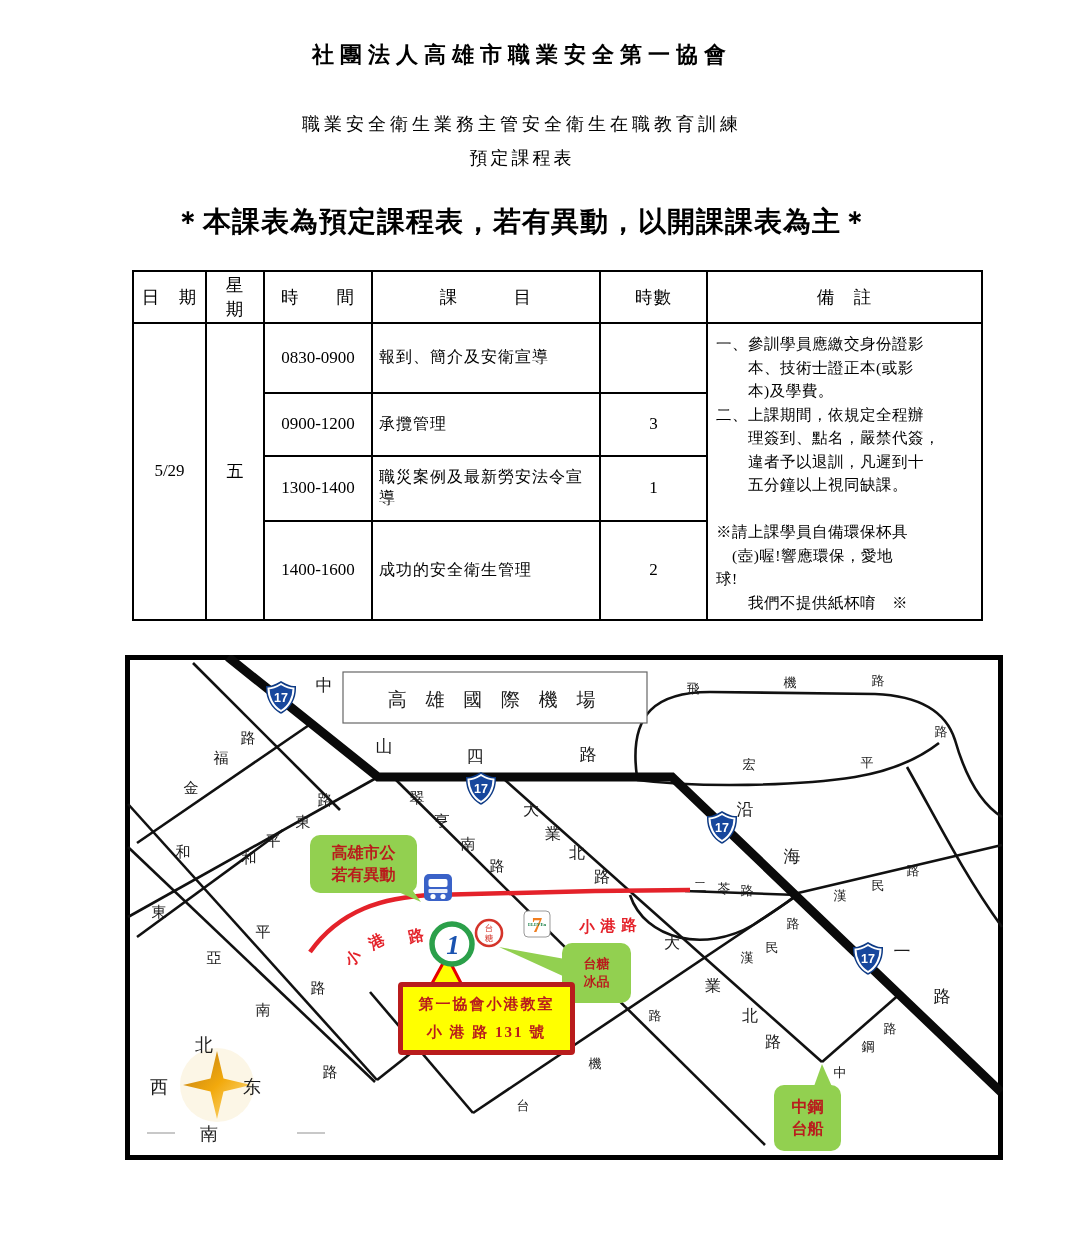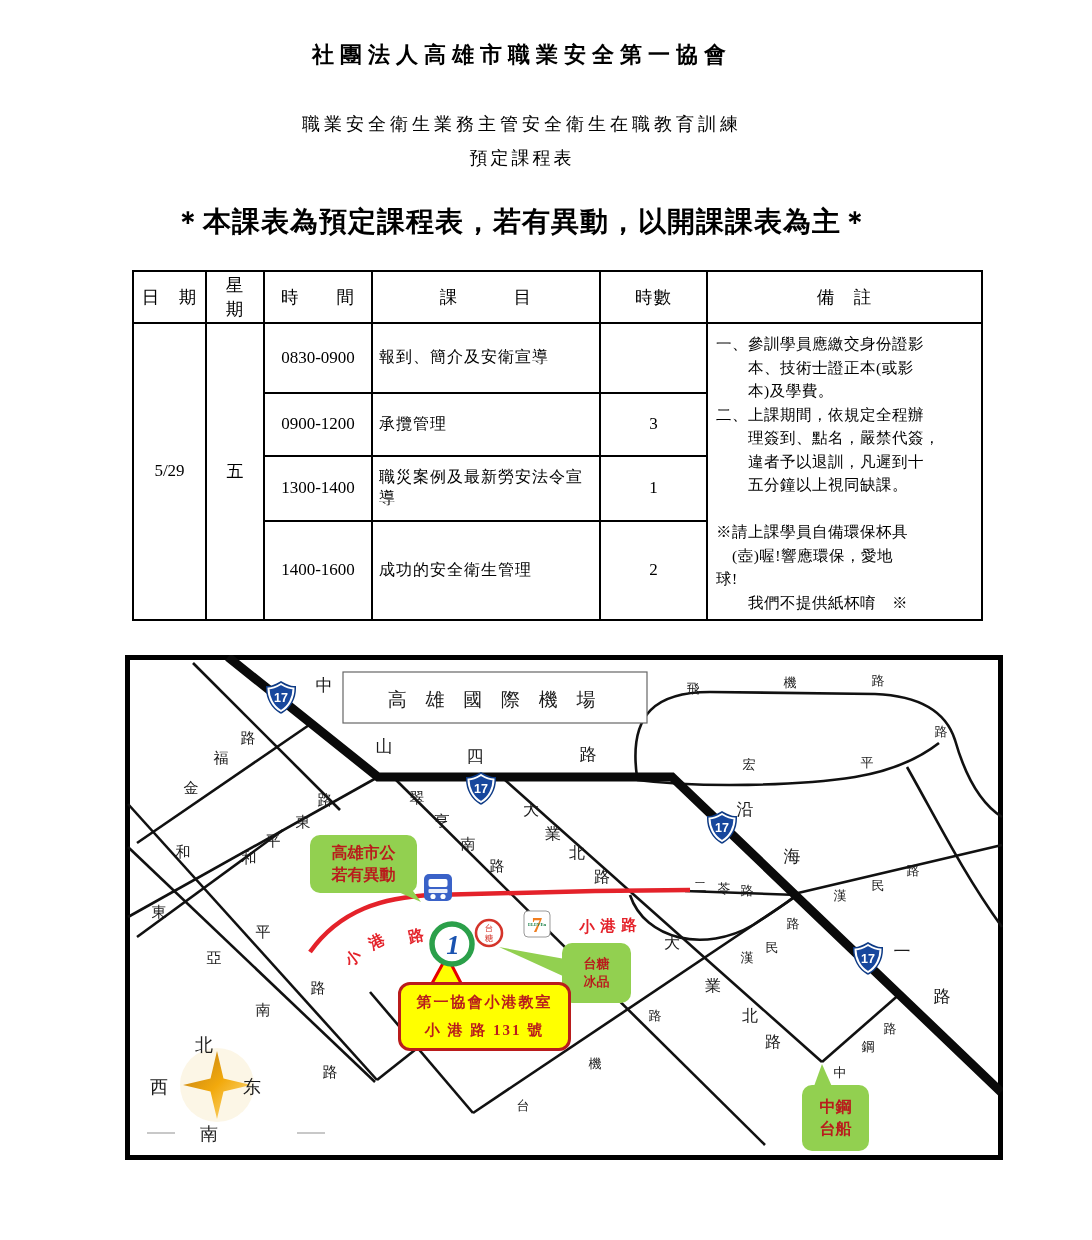--- a/index.html
+++ b/index.html
@@ -23,21 +23,21 @@
   .contact-line{left:124px;font-size:16.5px;letter-spacing:1.5px;}
 
   .map{position:absolute;left:125px;top:655px;width:878px;height:505px;}
   .map svg{position:absolute;left:0;top:0;}
   .rl{font-family:"Liberation Serif","DejaVu Serif",serif;fill:#1a1a1a;}
   .rl.red{fill:#e4222a;font-weight:bold;}
   .callout{position:absolute;border-radius:10px;background:#92d050;color:#b91c1c;
            font-family:"Liberation Sans","DejaVu Sans",sans-serif;font-weight:600;
            display:flex;flex-direction:column;align-items:center;justify-content:center;
            text-align:center;line-height:1.35;}
-  .callout.yellow{background:#ffff00;border:3px solid #b91c1c;border-radius:12px;
+  .callout.yellow{background:#ffff00;border:5px solid #b91c1c;border-radius:4px;
            font-weight:bold;letter-spacing:2px;line-height:1.85;
            font-family:"Liberation Serif","DejaVu Serif",serif;}
 </style>
 </head>
 <body>
 
 <div class="page">
 
   <div class="abs ctr doc-title">社團法人高雄市職業安全第一協會</div>
   <div class="abs ctr doc-sub1">職業安全衛生業務主管安全衛生在職教育訓練</div>
@@ -274,18 +274,18 @@
         <div>若有異動</div>
       </div>
     <div class="callout" style="left:437px;top:288px;width:69px;height:60px;font-size:13px;">
         <div>台糖</div>
         <div>冰品</div>
       </div>
     <div class="callout yellow" style="left:273px;top:327px;width:167px;height:63px;font-size:15px;">
         <div>第一協會小港教室</div>
         <div>小 港 路 131 號</div>
       </div>
-    <div class="callout" style="left:677px;top:430px;width:67px;height:66px;font-size:16px;">
+    <div class="callout" style="left:649px;top:430px;width:67px;height:66px;font-size:16px;">
         <div>中鋼</div>
         <div>台船</div>
       </div>
   </div>
 </div>
 
 </body></html>

